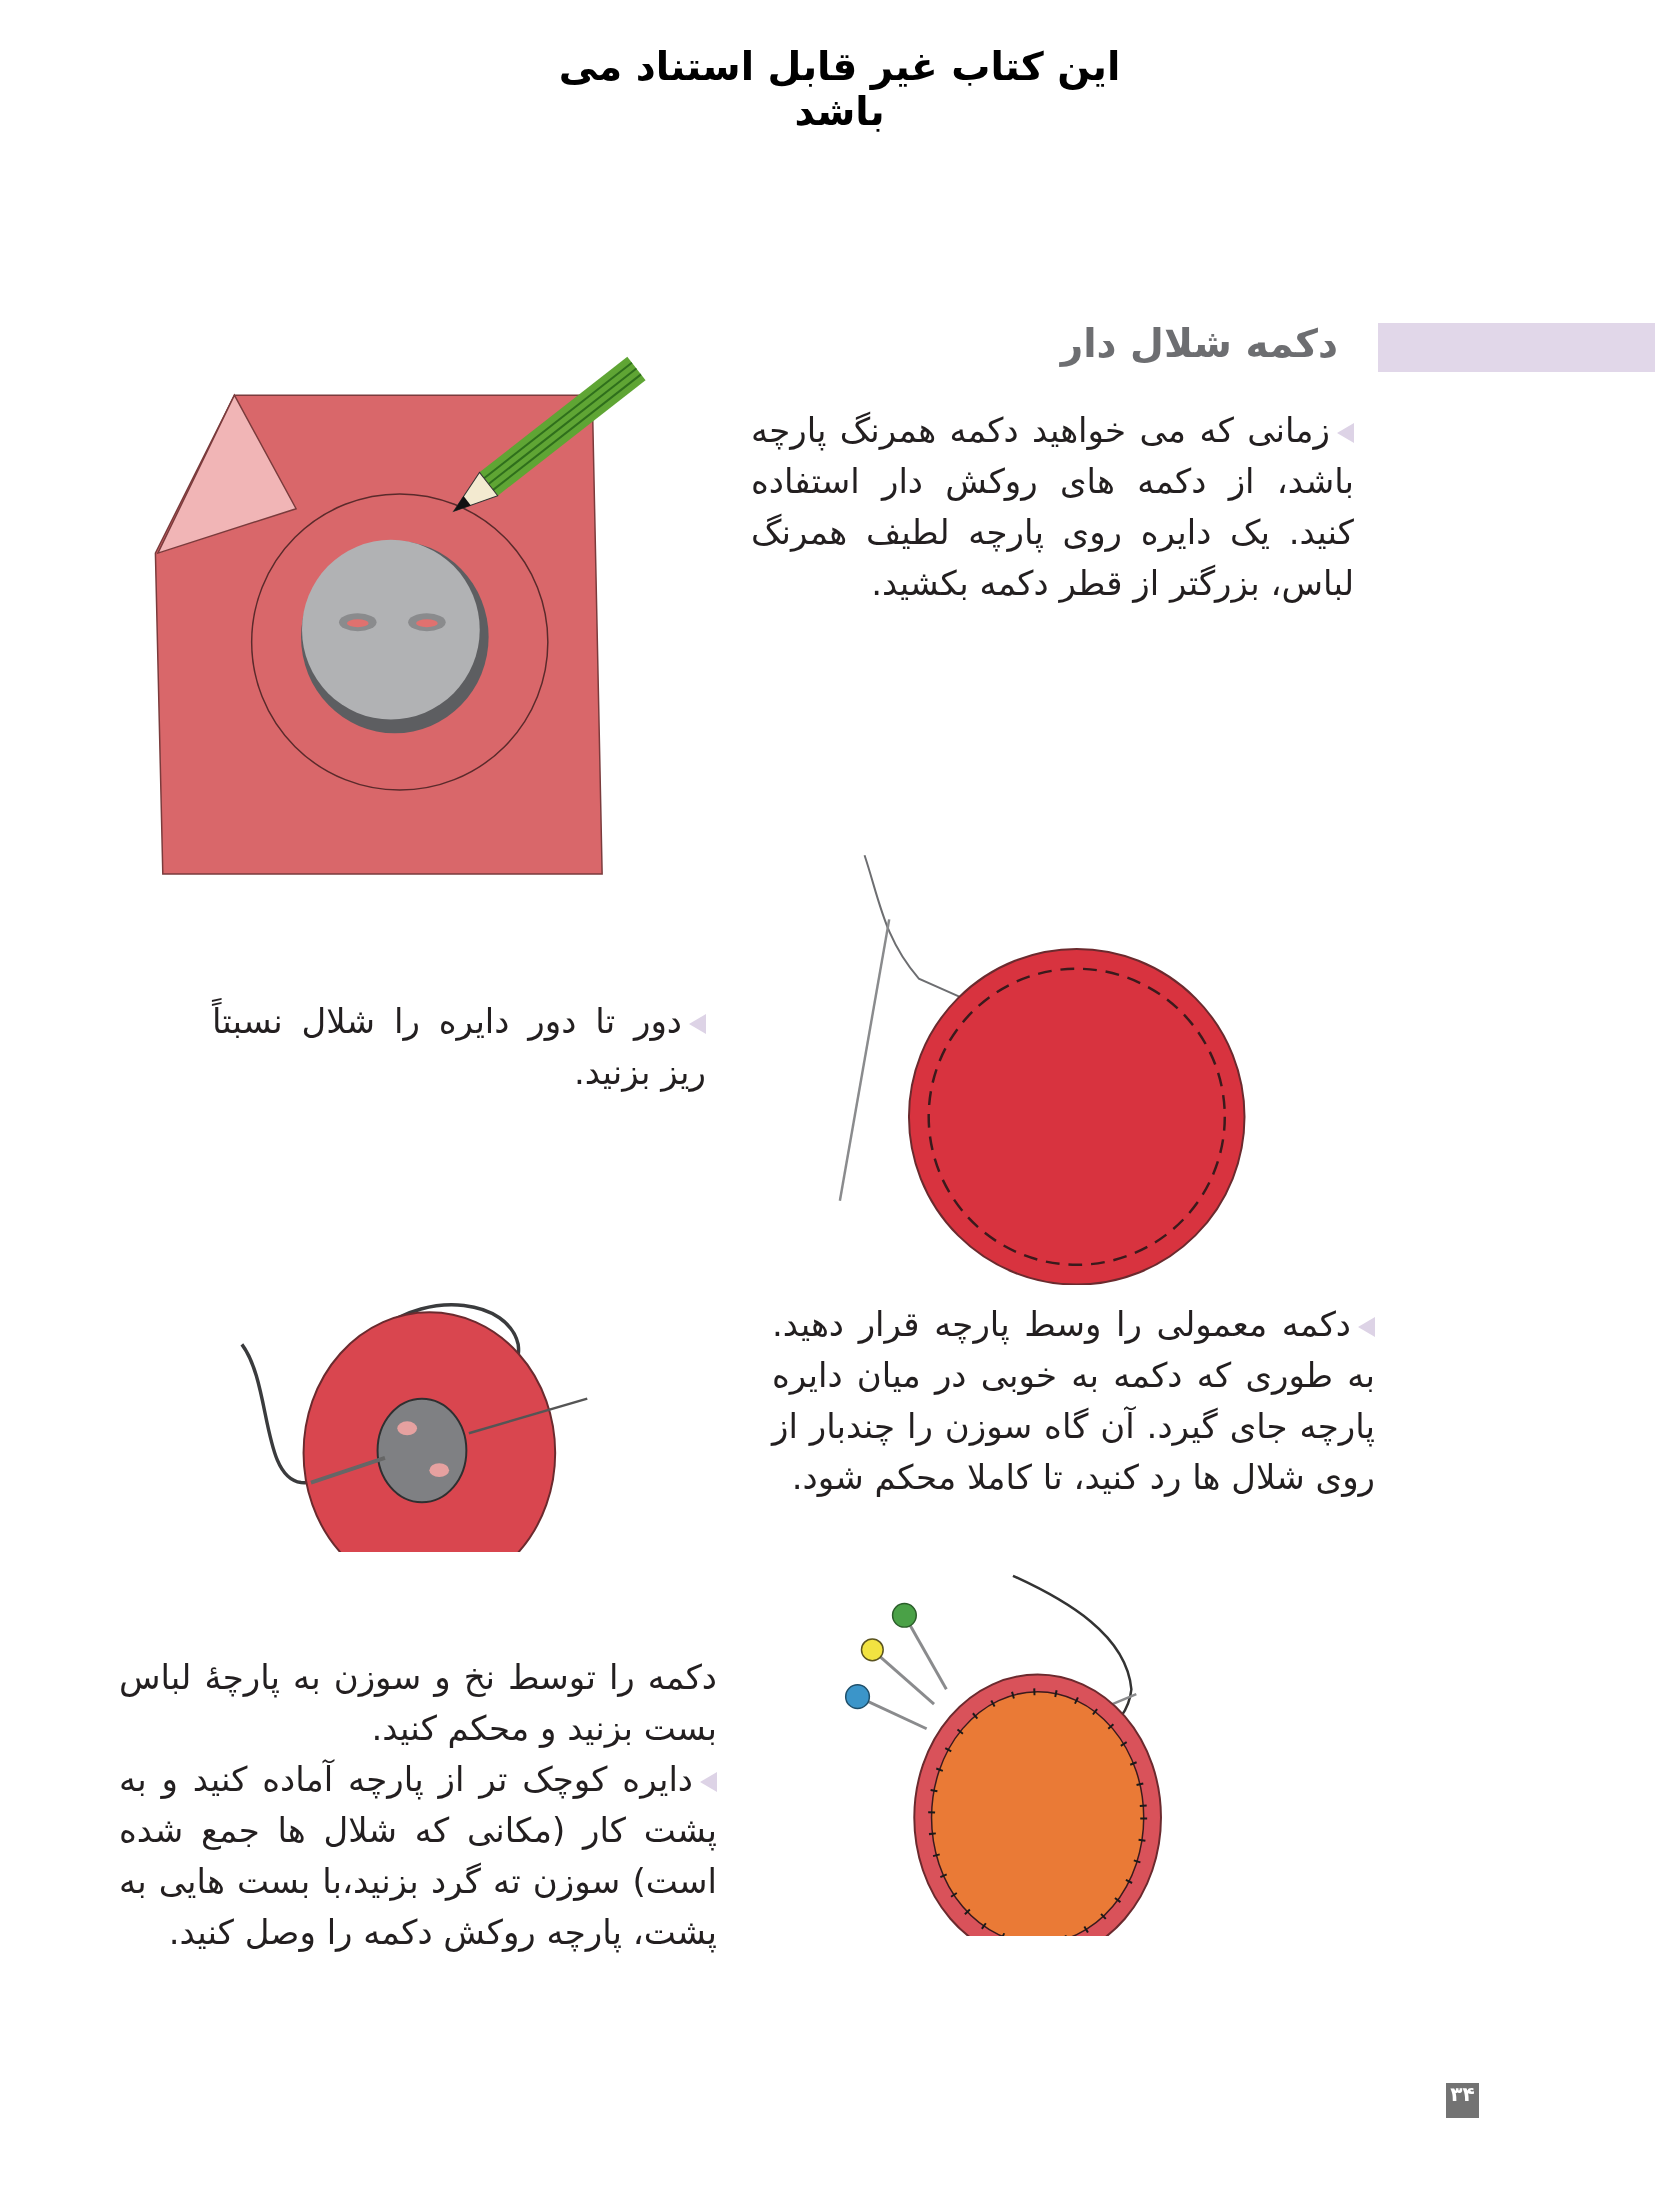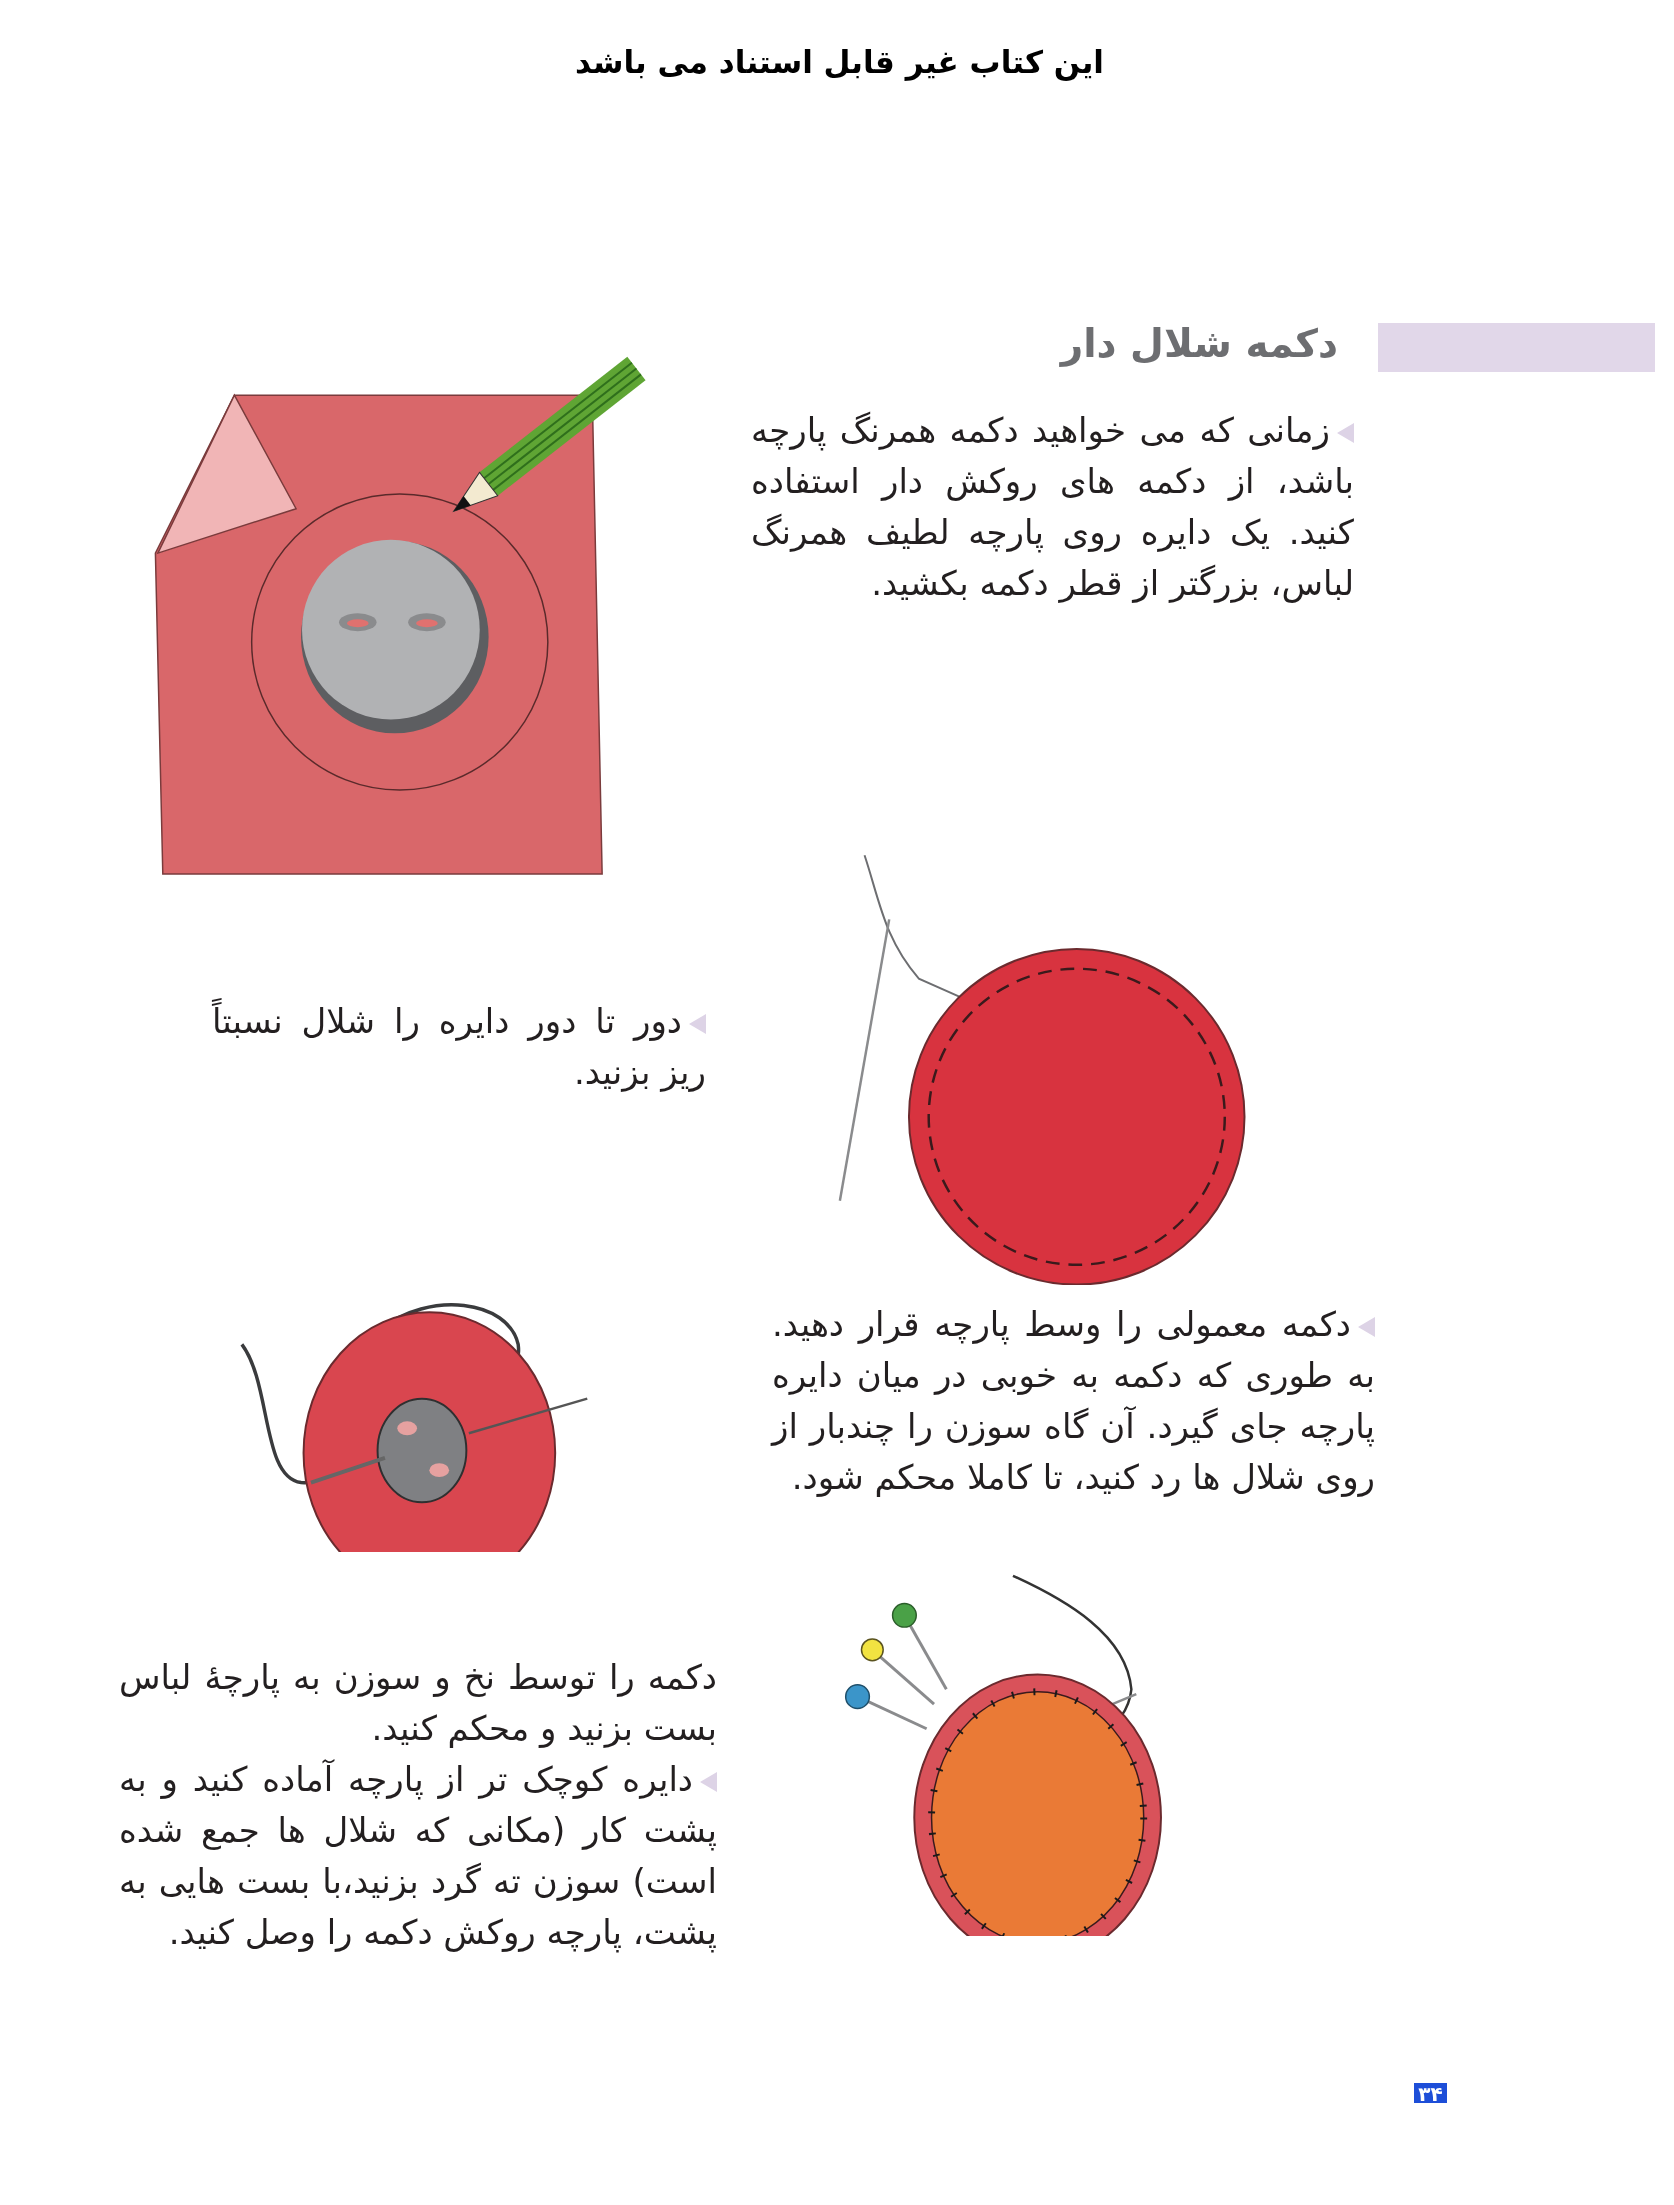--- a/index.html
+++ b/index.html
@@ -1,30 +1,30 @@
 <!DOCTYPE html>
 <html style="font-size:8px"><head>
 <meta charset="utf-8">
 <style>
   html, body { margin:0; padding:0; background:#ffffff; }
   body { width:1674px; height:2205px; position:relative; overflow:hidden;
          font-family:"DejaVu Sans", sans-serif; color:#231f20; }
   .header-note { position:absolute; left:543px; top:44px; width:593px; text-align:center;
-                 font-size:31px; font-weight:bold; color:#000; direction:rtl; }
+                 font-size:39px; font-weight:bold; color:#000; direction:rtl; }
   .section-bar { position:absolute; left:1378px; top:323px; width:277px; height:49px; background:#e1d7e9; }
   .section-title { position:absolute; left:1037px; top:321px; width:301px; font-size:39px; font-weight:bold;
                    color:#6d6e71; direction:rtl; text-align:right; }
   .para { position:absolute; font-size:34px; line-height:51px; direction:rtl; text-align:justify;
           text-align-last:right; color:#231f20; }
   .bullet { display:inline-block; width:0; height:0; border-top:10px solid transparent;
             border-bottom:10px solid transparent; border-right:17px solid #ddd3e6;
             margin-left:7px; vertical-align:middle; }
   .para p { margin:0; }
   .illus { position:absolute; }
-  .page-num { position:absolute; left:1414px; top:2083px; width:33px; height:20px; background:#1d4ed8;
+  .page-num { position:absolute; left:1446px; top:2083px; width:33px; height:35px; background:#737373;
               color:#ffffff; font-size:20px; font-weight:bold; text-align:center; line-height:23px; }
 </style>
 </head>
 <body>
 
 <div class="header-note">این کتاب غیر قابل استناد می باشد</div>
 
 <div class="section-bar"></div>
 <div class="section-title">دکمه شلال دار</div>
 

